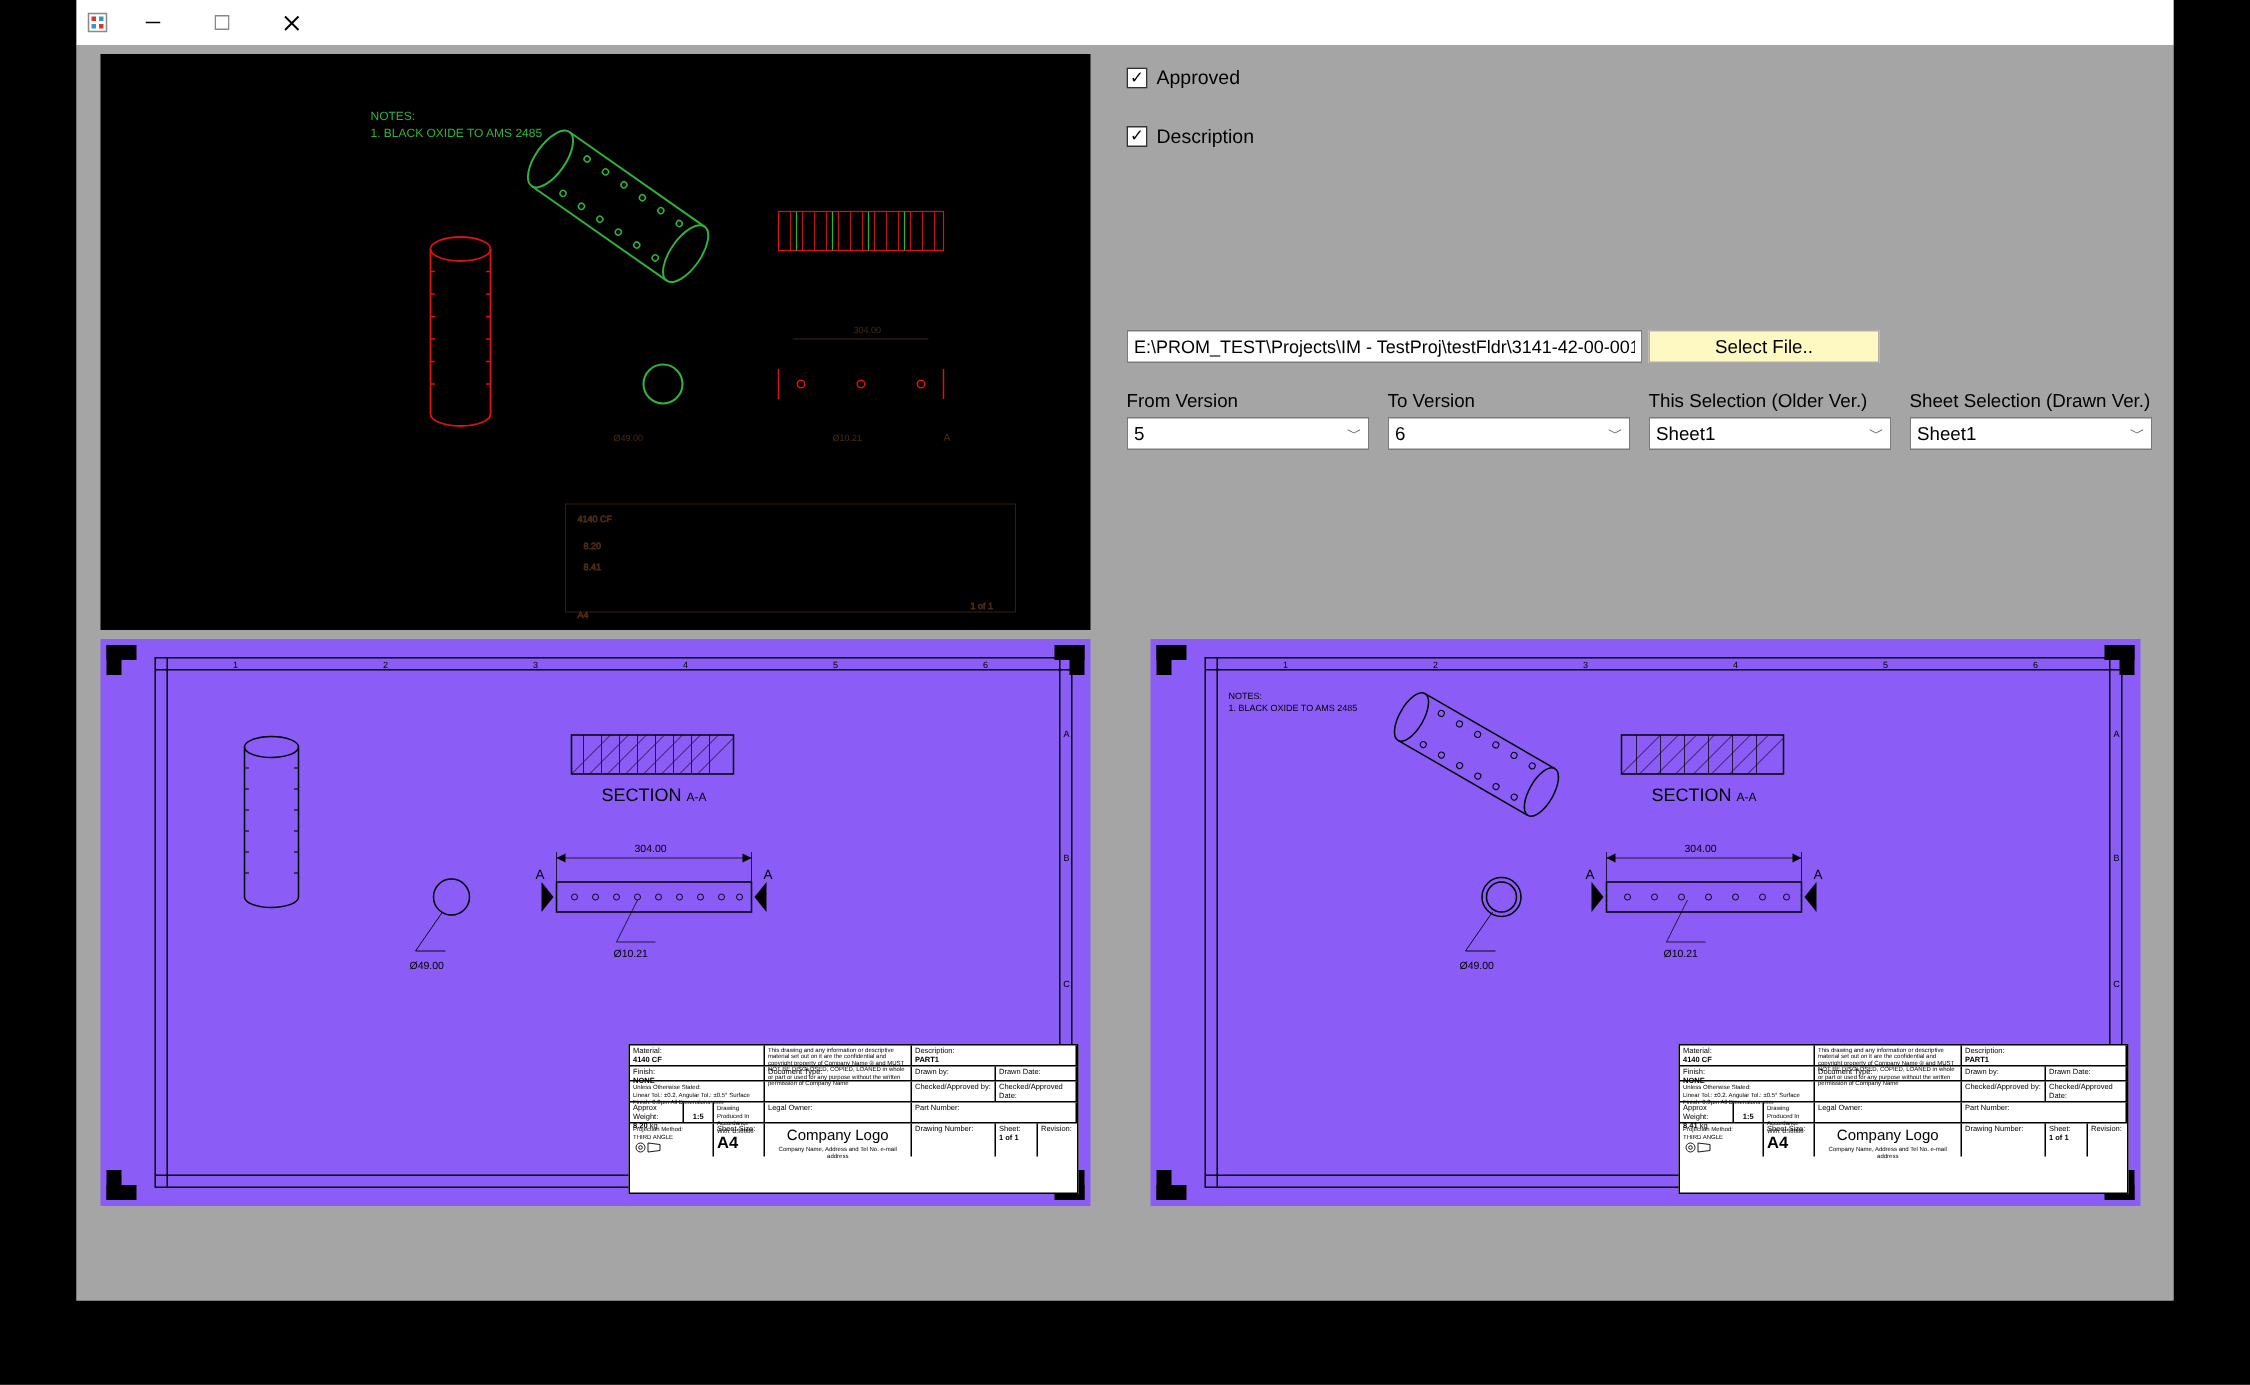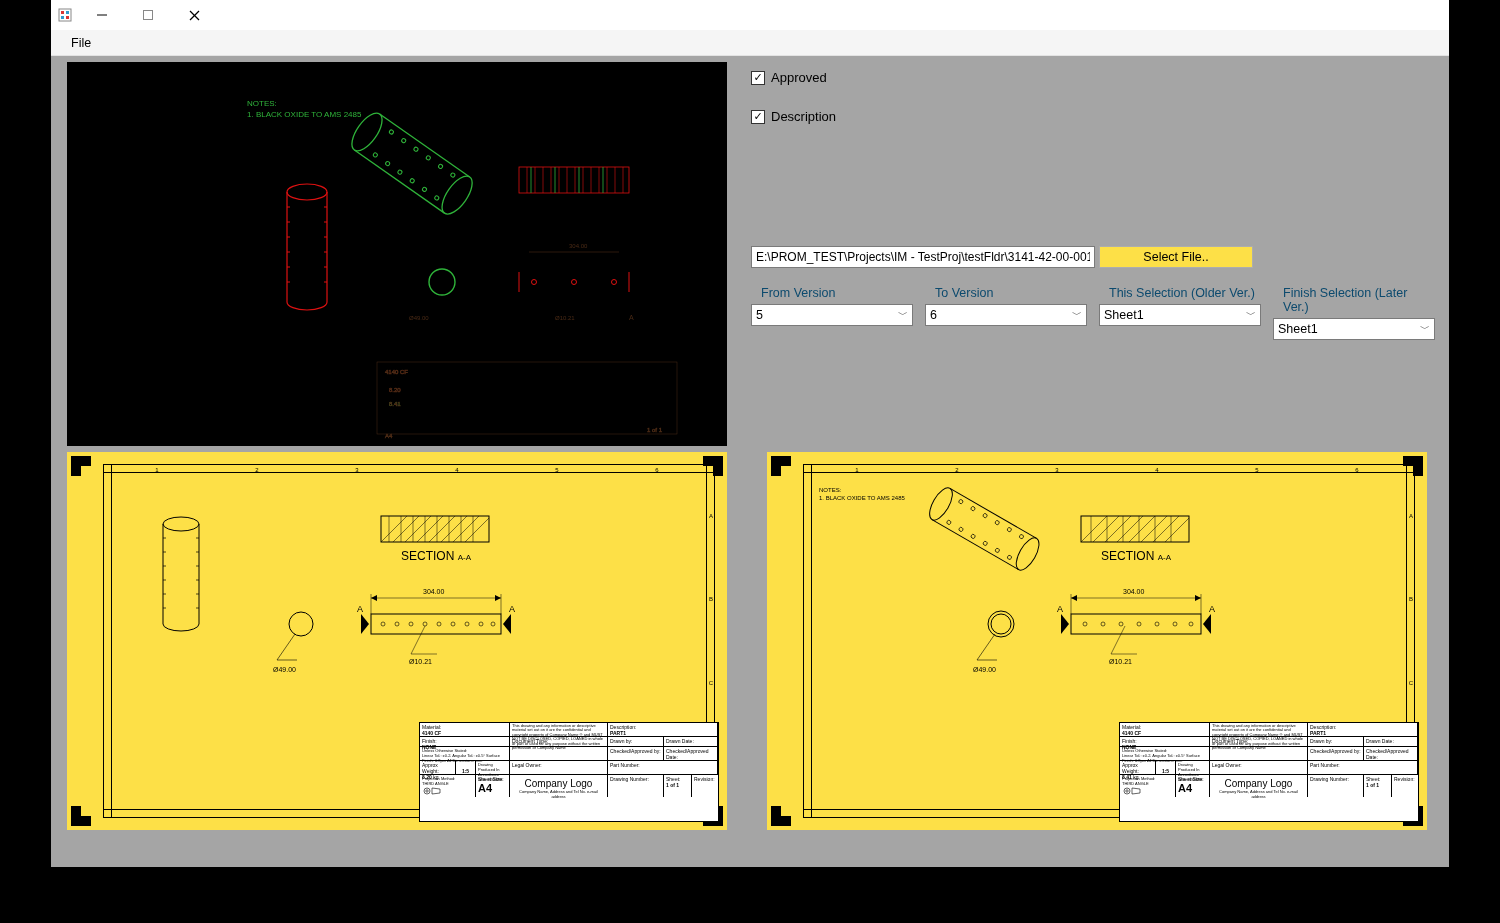--- a/index.html
+++ b/index.html
@@ -17,32 +17,32 @@
   
   .main { flex: 1; position: relative; background: #a5a5a5; padding: 6px; }
   
   .diff-panel { position: absolute; left: 16px; top: 6px; width: 660px; height: 384px; background: #000; }
   
   .controls { position: absolute; left: 700px; top: 14px; width: 684px; }
   .chk-row { display: flex; align-items: center; gap: 6px; margin-bottom: 24px; font-size: 13px; color: #000; }
   .chk { width: 14px; height: 14px; border: 1px solid #333; background: #fff; display:flex; align-items:center; justify-content:center; font-size:11px; color:#000;}
   .file-row { display: flex; gap: 4px; margin-top: 122px; }
   .file-path { flex: 0 0 344px; height: 22px; border: 1px solid #7a7a7a; background: #fff; font-size: 12px; padding: 2px 4px; color: #000; overflow:hidden; white-space:nowrap; text-overflow:clip;}
-  .select-file-btn { width: 154px; height: 22px; background: #fde047; border: 1px solid #adadad; font-size: 12.5px; }
+  .select-file-btn { width: 154px; height: 22px; background: #fef9c3; border: 1px solid #adadad; font-size: 12.5px; }
   .version-row { display: flex; gap: 12px; margin-top: 18px; }
   .vcol { display: flex; flex-direction: column; gap: 4px; }
-  .vcol label { font-size: 12.5px; color: #0c4a6e; margin-left: 10px; }
+  .vcol label { font-size: 12.5px; color: #000000; }
   .combo { height: 22px; border: 1px solid #7a7a7a; background: #fff; font-size: 12.5px; padding: 1px 4px; display:flex; align-items:center; justify-content:space-between; }
   .combo .caret { font-size: 10px; color:#555; }
   .btn-row { margin-top: 14px; }
   .big-btn { width: 162px; height: 24px; background: #e1e1e1; border: 1px solid #adadad; font-size: 12.5px; display:flex; align-items:center; justify-content:center; margin-bottom: 14px; }
   .compare-row { display:flex; gap:12px; align-items:center; }
   .status { font-size: 13px; color:#000; }
   
-  .sheet { position: absolute; background: #fde047; }
+  .sheet { position: absolute; background: #8b5cf6; }
   .sheet.left  { left: 16px;  top: 396px; width: 660px; height: 378px; }
   .sheet.right { left: 716px; top: 396px; width: 660px; height: 378px; }
   .corner { position:absolute; width:20px; height:20px; }
   .corner.tl { left:4px; top:4px; border-top:10px solid #000; border-left:10px solid #000; }
   .corner.tr { right:4px; top:4px; border-top:10px solid #000; border-right:10px solid #000; }
   .corner.bl { left:4px; bottom:4px; border-bottom:10px solid #000; border-left:10px solid #000; }
   .corner.br { right:4px; bottom:4px; border-bottom:10px solid #000; border-right:10px solid #000; }
   .frame { position:absolute; left:36px; top:12px; right:12px; bottom:12px; border:1px solid #000; }
   .frame-inner-left { position:absolute; left:0; top:0; width:8px; height:100%; border-right:1px solid #000;}
   .frame-inner-top { position:absolute; left:0; top:0; height:8px; width:100%; border-bottom:1px solid #000;}
@@ -88,23 +88,20 @@
       </div>
       <div class="win-btn">
         <svg width="11" height="11">
             <line x1="1" y1="1" x2="10" y2="10" stroke="#000" stroke-width="1.3"></line>
             <line x1="10" y1="1" x2="1" y2="10" stroke="#000" stroke-width="1.3"></line>
           </svg>
       </div>
     </div>
   </div>
 
-  <div class="menu-bar">
-    <span class="menu-item">File</span>
-  </div>
 
   <div class="main">
 
     <div class="diff-panel">
       <svg class="drawing" width="660" height="384">
 
         <text x="180" y="44" fill="#2fb33a" font-size="8" class="fig-label">NOTES:</text>
         <text x="180" y="55" fill="#2fb33a" font-size="8" class="fig-label">1. BLACK OXIDE TO AMS 2485</text>
 
         <g transform="translate(300,70) rotate(35)">
@@ -231,21 +228,21 @@
             </div>
         </div>
         <div class="vcol" style="width:164px">
           <label>This Selection (Older Ver.)</label>
           <div class="combo">
               <span>Sheet1</span>
               <span class="caret">﹀</span>
             </div>
         </div>
         <div class="vcol" style="width:164px">
-          <label>Finish Selection (Later Ver.)</label>
+          <label>Sheet Selection (Drawn Ver.)</label>
           <div class="combo">
               <span>Sheet1</span>
               <span class="caret">﹀</span>
             </div>
         </div>
       </div>
 
     </div>
 
     <div class="sheet left">

